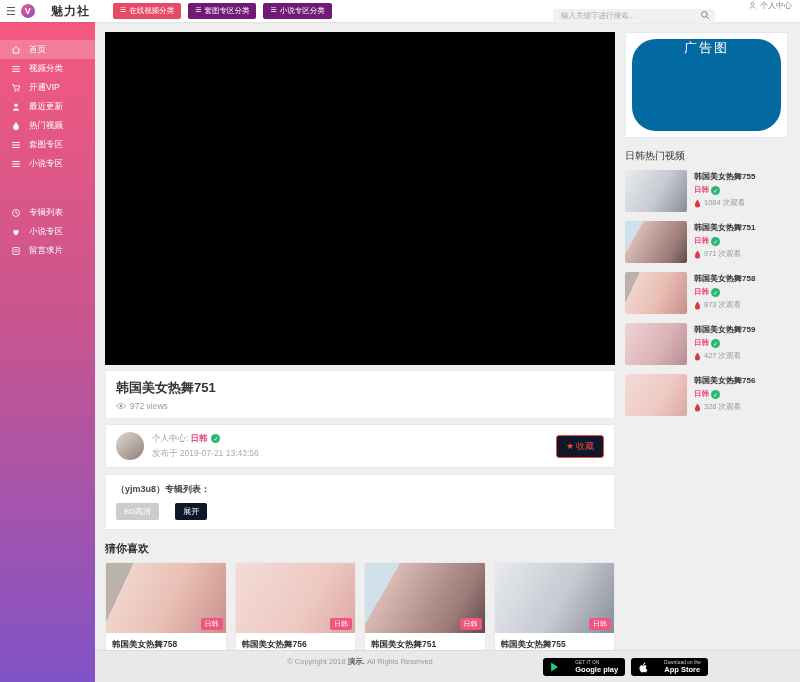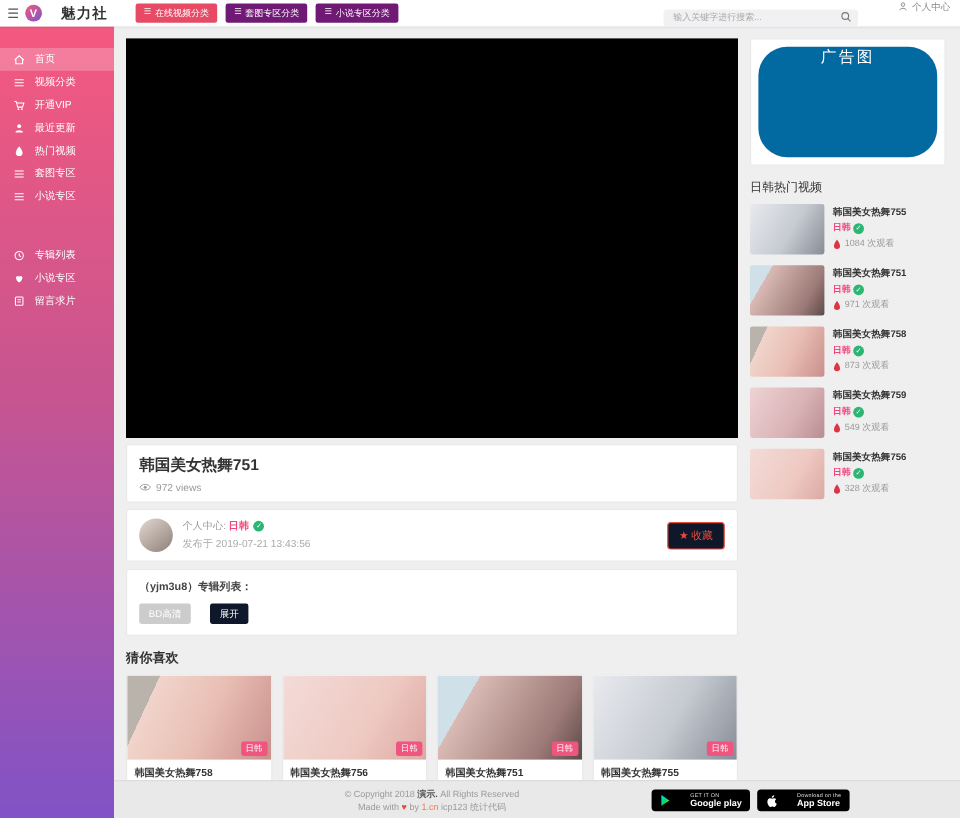--- a/index.html
+++ b/index.html
@@ -430,21 +430,21 @@
       <div class="hot-info">
         <div class="hot-title">韩国美女热舞759</div>
         <div class="hot-cat">
             <span class="cat-link">日韩</span>
             <span class="check"></span>
           </div>
         <div class="hot-views">
           <svg width="7" height="9" viewBox="0 0 12 16">
               <path d="M6 1 C6 1 10.5 7 10.5 10.5 A4.5 4.5 0 0 1 1.5 10.5 C1.5 7 6 1 6 1 Z" fill="#dc3545"></path>
             </svg>
-          <span>549 次观看</span>
+          <span>427 次观看</span>
         </div>
       </div>
     </div>
 
     <div class="hot-item">
       <div class="hot-thumb t2"></div>
       <div class="hot-info">
         <div class="hot-title">韩国美女热舞756</div>
         <div class="hot-cat">
             <span class="cat-link">日韩</span>
@@ -457,21 +457,20 @@
           <span>328 次观看</span>
         </div>
       </div>
     </div>
   </div>
 </div>
 
 <div class="footer">
   <div class="footer-text">
     <div><span>© Copyright 2018 </span><span class="footer-brand">演示.</span><span> All Rights Reserved</span></div>
-    <div><span>Made with </span><span class="i-heart"></span><span> by </span><span class="footer-link">1.cn</span><span> icp123 统计代码</span></div>
   </div>
   <div class="store-badges">
     <div class="badge">
       <svg width="9" height="10" viewBox="0 0 16 18">
         <defs>
             <linearGradient id="gp" x1="0" y1="0" x2="1" y2="1">
               <stop offset="0" stop-color="#00e3ff"></stop>
               <stop offset="0.5" stop-color="#00d96e"></stop>
               <stop offset="1" stop-color="#ffd500"></stop>
             </linearGradient>

